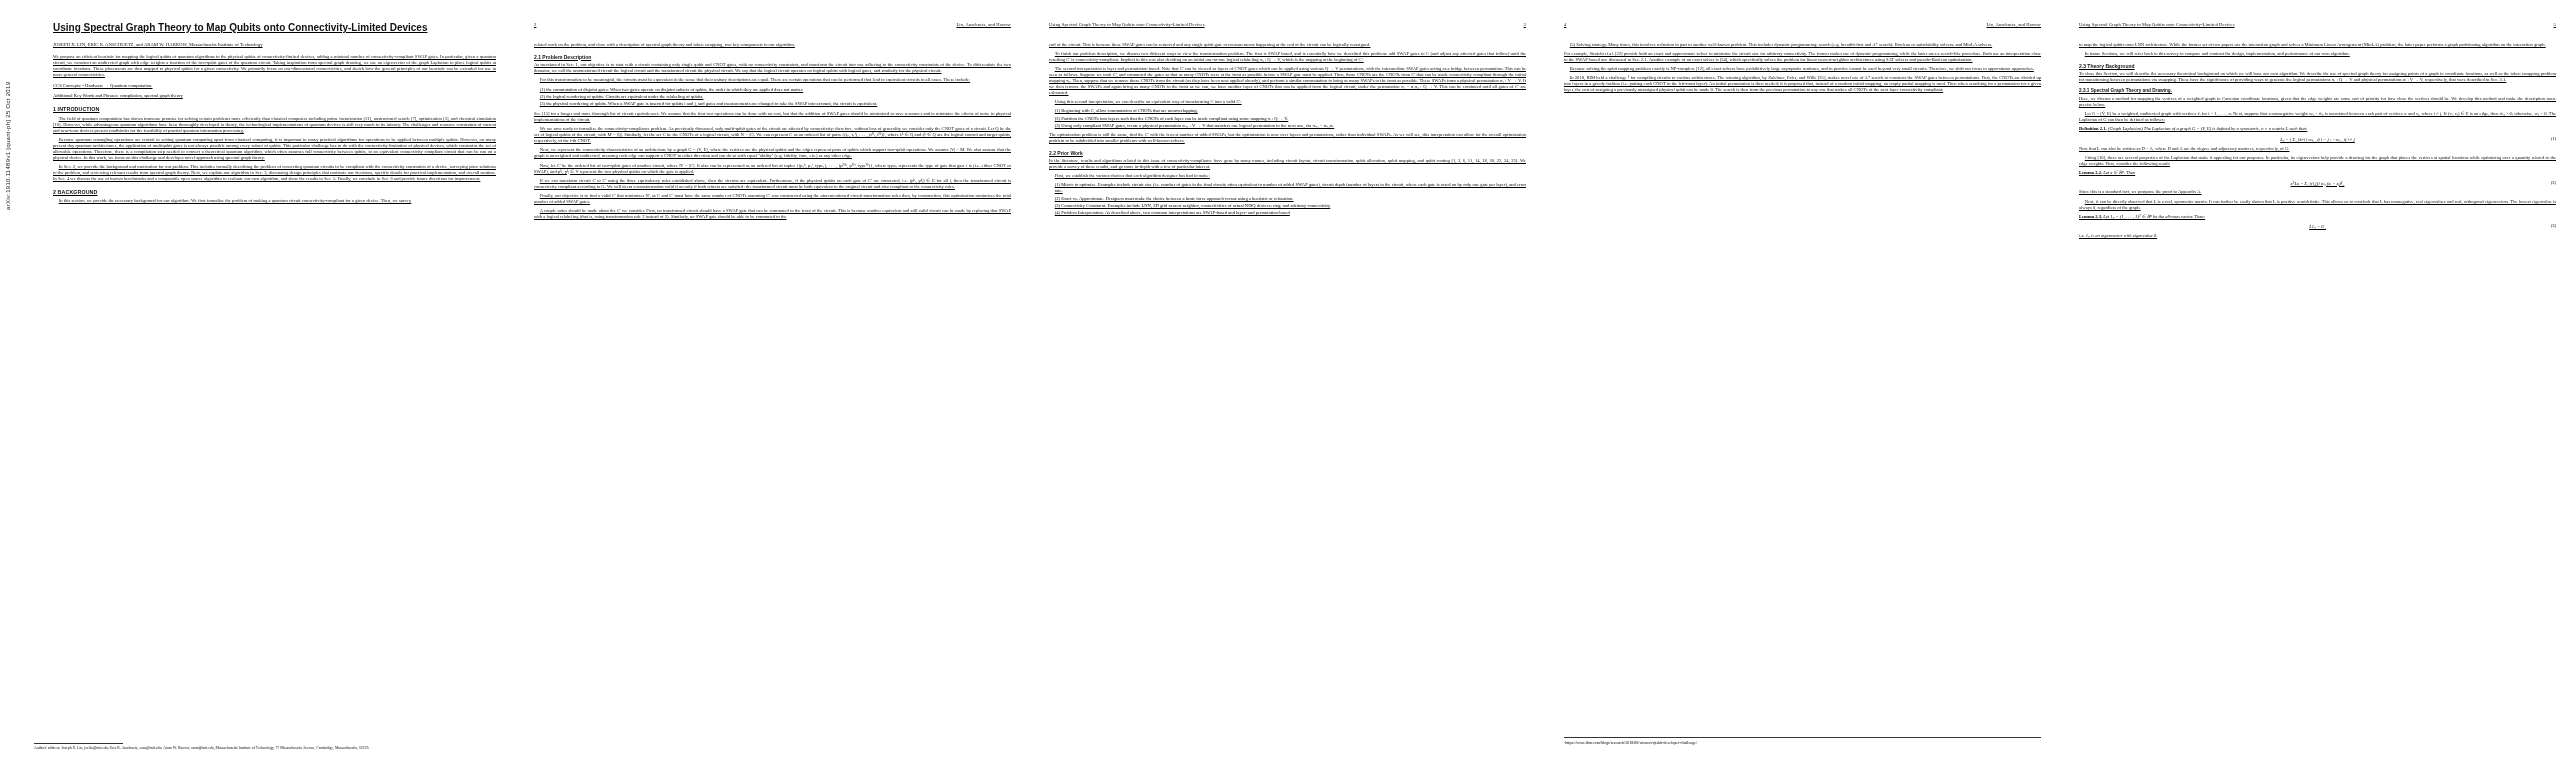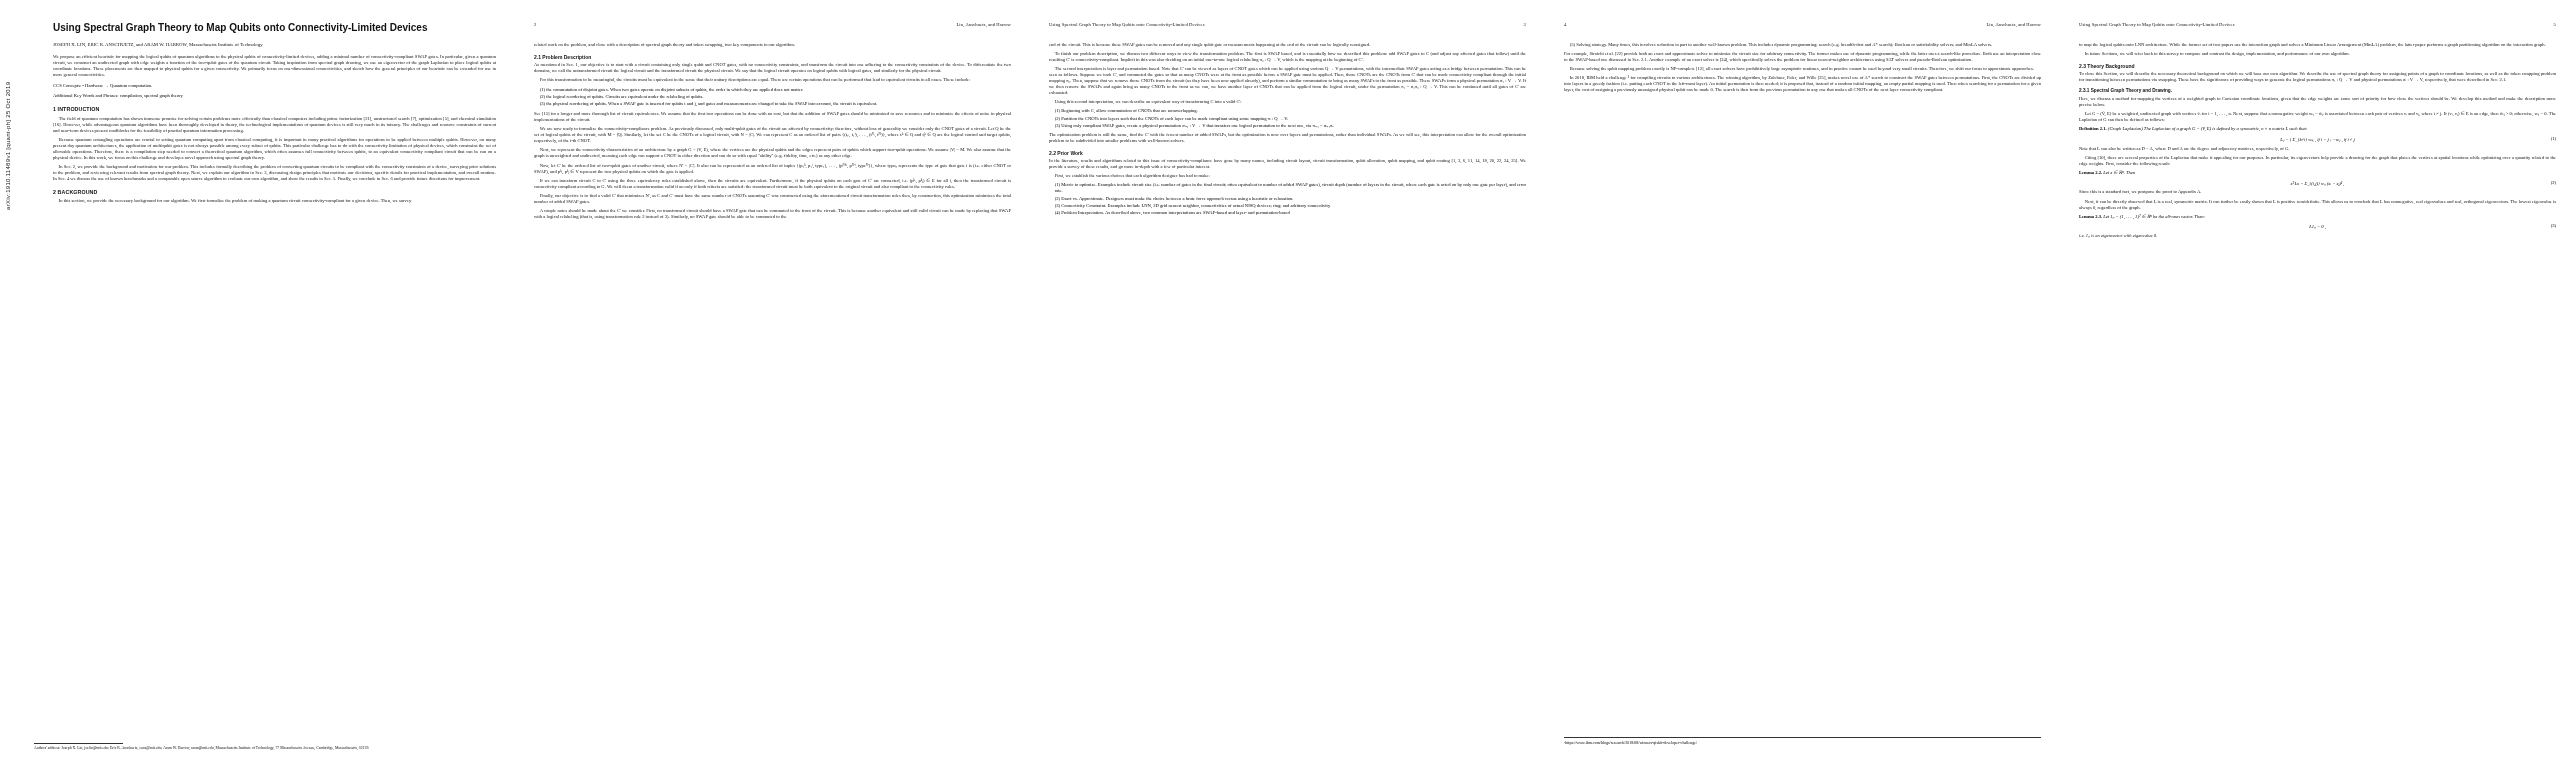--- a/index.html
+++ b/index.html
@@ -21,20 +21,21 @@
     display: flex;
     flex-direction: row;
   }
   .page {
     position: relative;
     width: 515px;
     height: 763px;
     box-sizing: border-box;
     padding: 21.6px 19px 15.3px 19px;
     background: #fff;
+    text-decoration: underline;
   }
   .page.p1 { padding-left: 34px; }
   .running-head {
     display: flex;
     flex-direction: row;
     align-items: baseline;
     font-size: 4.6px;
     color: #111;
     height: 7.6px;
     margin-bottom: 12.7px;

